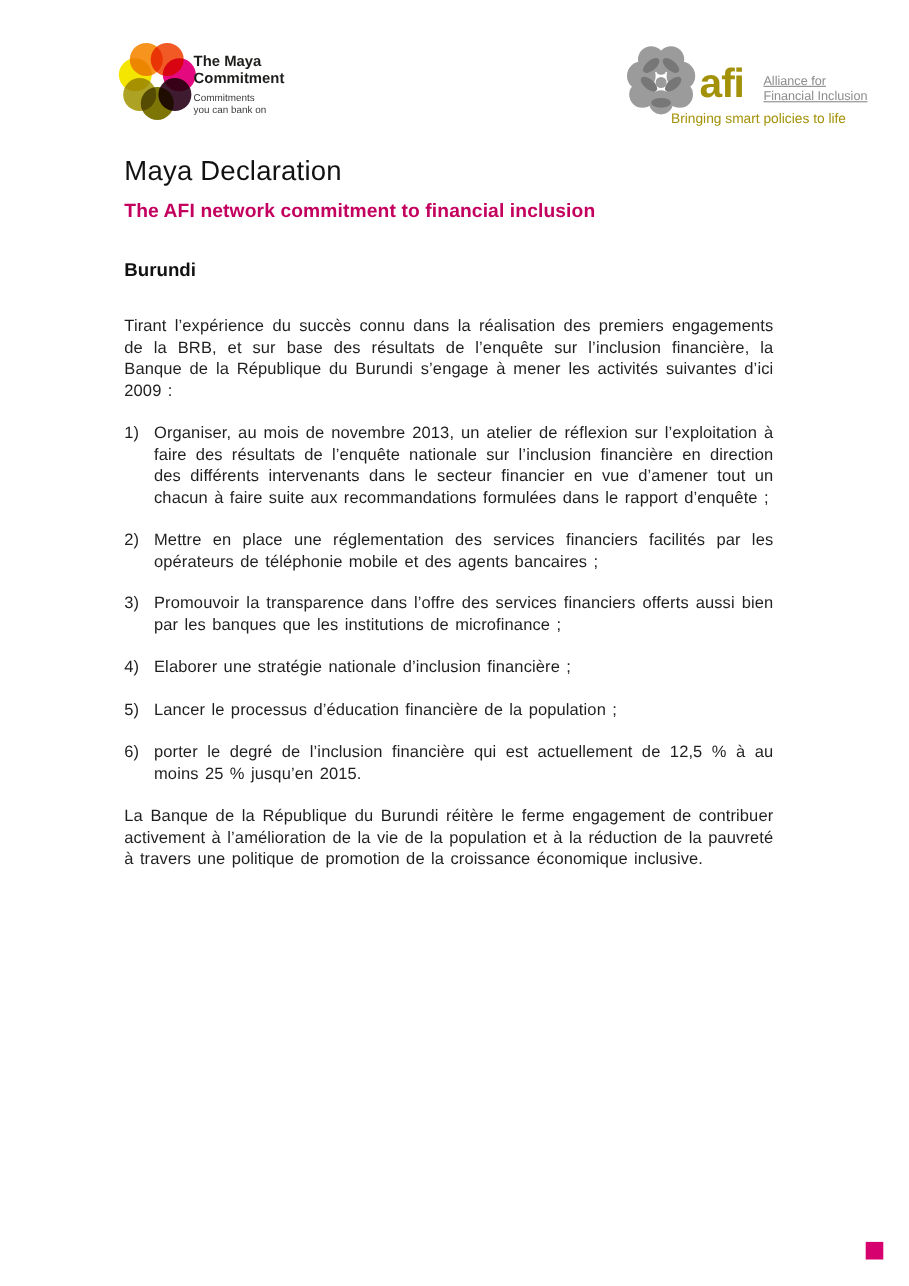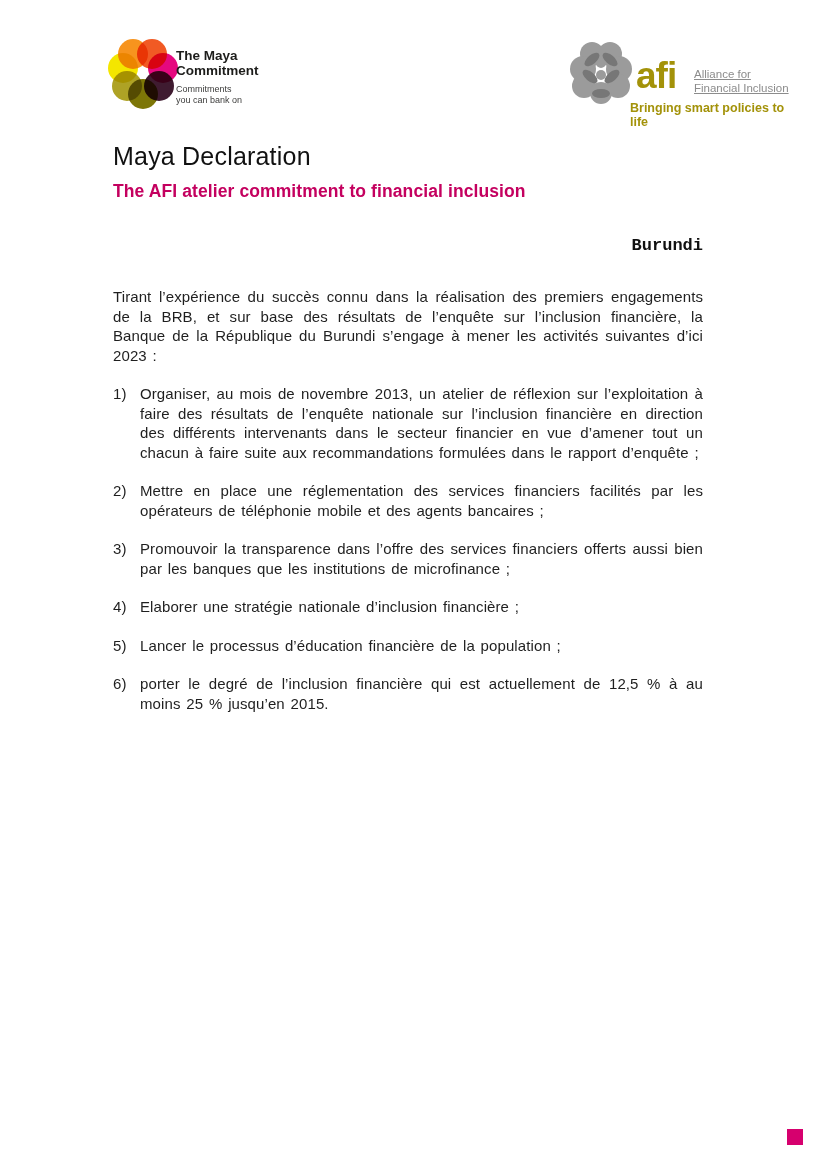--- a/index.html
+++ b/index.html
@@ -39,29 +39,29 @@
   .blob:nth-child(8){ left:26px; top:18px; width:10px; height:10px; }
   .blob:nth-child(9){ left:26px; top:30px; width:10px; height:10px; }
   .leaf { position:absolute; width:18px; height:9px; border-radius:50%; background:#777777; }
   .leaf:nth-child(10){ left:13px; top:15px; transform:rotate(-40deg); }
   .leaf:nth-child(11){ left:31px; top:15px; transform:rotate(40deg); }
   .leaf:nth-child(12){ left:11px; top:32px; transform:rotate(40deg); }
   .leaf:nth-child(13){ left:33px; top:32px; transform:rotate(-40deg); }
   .leaf:nth-child(14){ left:22px; top:49px; transform:rotate(0deg); }
   .afi-wordmark { position:absolute; left:66px; top:16px; font-size:37px; line-height:40px; font-weight:bold; letter-spacing:-1px; }
   .afi-org { position:absolute; left:124px; top:28px; font-size:11.5px; line-height:13.5px; }
-  .afi-tagline { position:absolute; left:60px; top:61px; font-size:12.5px; font-weight:bold; }
+  .afi-tagline { position:absolute; left:40px; top:61px; font-size:12.5px; font-weight:normal; }
 
   
   .content { position:absolute; left:113px; top:143px; width:590px; }
   .doc-title { font-size:25px; line-height:27px; font-weight:normal; color:#111111; letter-spacing:0.2px; }
   .doc-subtitle { margin-top:12px; font-size:17.5px; line-height:19px; font-weight:bold; letter-spacing:0.1px; }
   .doc-heading { margin-top:32px; font-size:17px; line-height:25px; font-weight:bold; color:#111111; }
   .doc-heading .jline { text-align:justify; text-align-last:justify; }
-  .doc-heading .lline { text-align:right;font-family:Liberation Mono, monospace; }
+  .doc-heading .lline { text-align:left; }
   .para {
     font-size:15px; line-height:19.5px; text-align:justify; color:#1f1f1f;
     letter-spacing:0.1px; word-spacing:1.5px;
   }
   .intro { margin-top:29px; }
   .list { margin-top:19px; }
   .li { display:flex; margin-bottom:19px; }
   .li .num { flex:0 0 27px; }
   .li .txt { flex:1; }
   .closing { margin-top:0; }
@@ -109,27 +109,27 @@
     <div class="afi-wordmark" style="color: rgb(163, 146, 9);">afi</div>
     <div class="afi-org" style="color: rgb(140, 140, 140); text-decoration: underline;">
       <div>Alliance for</div>
       <div>Financial Inclusion</div>
     </div>
     <div class="afi-tagline" style="color: rgb(163, 146, 9);">Bringing smart policies to life</div>
   </div>
 
   <div class="content">
     <div class="doc-title">Maya Declaration</div>
-    <div class="doc-subtitle" style="color: rgb(196, 0, 95);">The AFI atelier commitment to financial inclusion</div>
+    <div class="doc-subtitle" style="color: rgb(196, 0, 95);">The AFI network commitment to financial inclusion</div>
 
     <div class="doc-heading">
       <div class="lline">Burundi</div>
     </div>
 
-    <p class="para intro">Tirant l’expérience du succès connu dans la réalisation des premiers engagements de la BRB, et sur base des résultats de l’enquête sur l’inclusion financière, la Banque de la République du Burundi s’engage à mener les activités suivantes d’ici 2023 :</p>
+    <p class="para intro">Tirant l’expérience du succès connu dans la réalisation des premiers engagements de la BRB, et sur base des résultats de l’enquête sur l’inclusion financière, la Banque de la République du Burundi s’engage à mener les activités suivantes d’ici 2009 :</p>
 
     <div class="list">
       <div class="li para">
         <span class="num">1)</span>
         <span class="txt">Organiser, au mois de novembre 2013, un atelier de réflexion sur l’exploitation à faire des résultats de l’enquête nationale sur l’inclusion financière en direction des différents intervenants dans le secteur financier en vue d’amener tout un chacun à faire suite aux recommandations formulées dans le rapport d’enquête&nbsp;;</span>
       </div>
       <div class="li para">
         <span class="num">2)</span>
         <span class="txt">Mettre en place une réglementation des services financiers facilités par les opérateurs de téléphonie mobile et des agents bancaires&nbsp;;</span>
       </div>
@@ -144,16 +144,17 @@
       <div class="li para">
         <span class="num">5)</span>
         <span class="txt">Lancer le processus d’éducation financière de la population&nbsp;;</span>
       </div>
       <div class="li para">
         <span class="num">6)</span>
         <span class="txt">porter le degré de l’inclusion financière qui est actuellement de 12,5&nbsp;% à au moins 25&nbsp;% jusqu’en 2015.</span>
       </div>
     </div>
 
+    <p class="para closing">La Banque de la République du Burundi réitère le ferme engagement de contribuer activement à l’amélioration de la vie de la population et à la réduction de la pauvreté à travers une politique de promotion de la croissance économique inclusive.</p>
   </div>
 
   <div class="footer-square" style="background-color: rgb(214, 0, 110);"></div>
 </div>
 
 </body></html>

